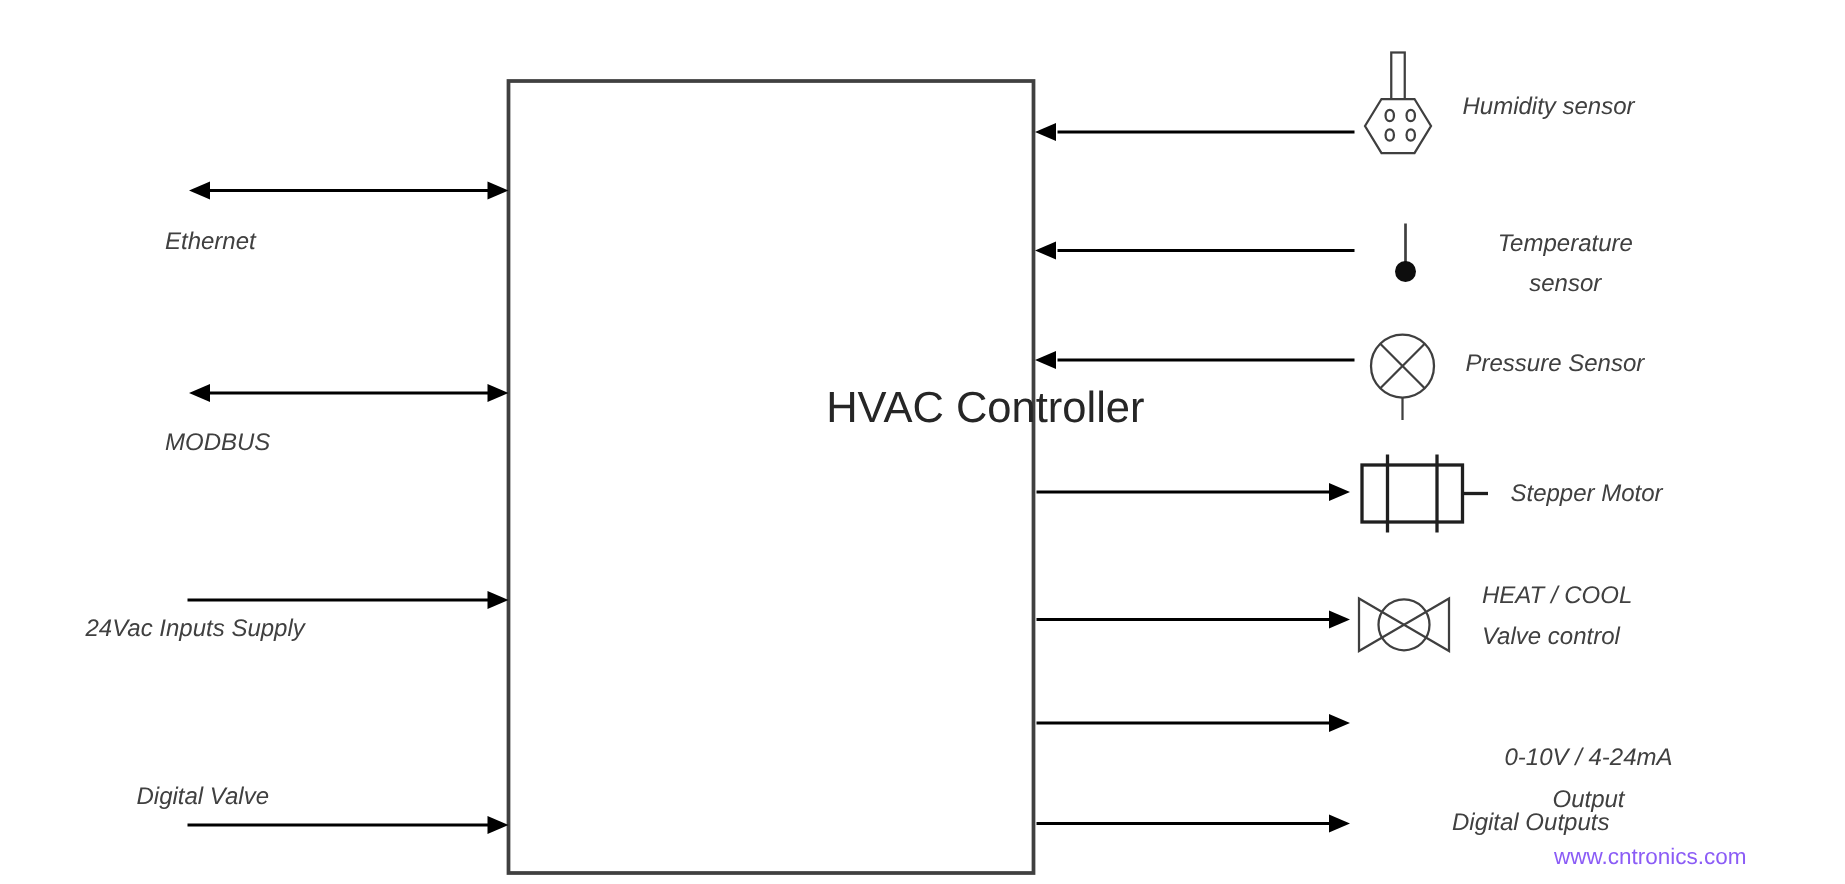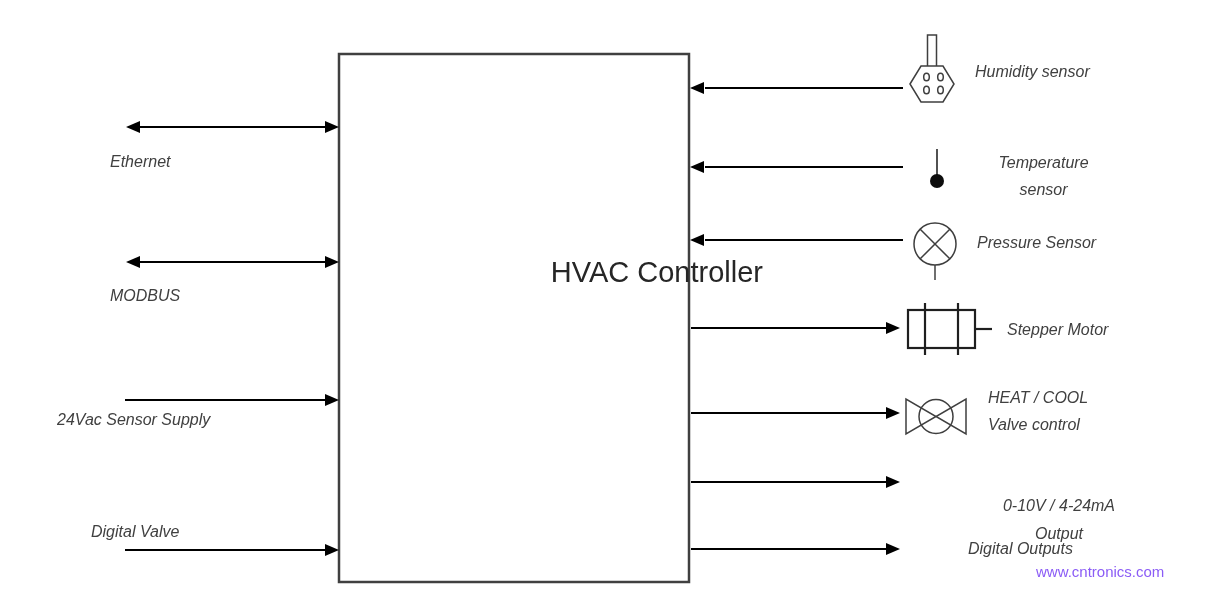--- a/index.html
+++ b/index.html
@@ -136,21 +136,21 @@
       <polygon points="906,399 906,434 936,416.5"></polygon>
       <polygon points="966,399 966,434 936,416.5"></polygon>
       <circle cx="936" cy="416.5" r="17"></circle>
     </g>
   </svg>
 
   <div id="hvac-title">HVAC Controller</div>
 
   <div class="lbl" id="ethernet-label">Ethernet</div>
   <div class="lbl" id="modbus-label">MODBUS</div>
-  <div class="lbl" id="power-label">24Vac Sensor Supply</div>
+  <div class="lbl" id="power-label">24Vac Inputs Supply</div>
   <div class="lbl" id="digital-inputs-label">Digital Valve</div>
 
   <div class="lbl" id="humidity-label">Humidity sensor</div>
   <div class="lbl" id="pressure-label">Pressure Sensor</div>
   <div class="lbl multiline centered" id="temperature-label">Temperature
 sensor</div>
 
   <div class="lbl" id="stepper-label">Stepper Motor</div>
   <div class="lbl multiline" id="heatcool-label">HEAT / COOL
 Valve control</div>

